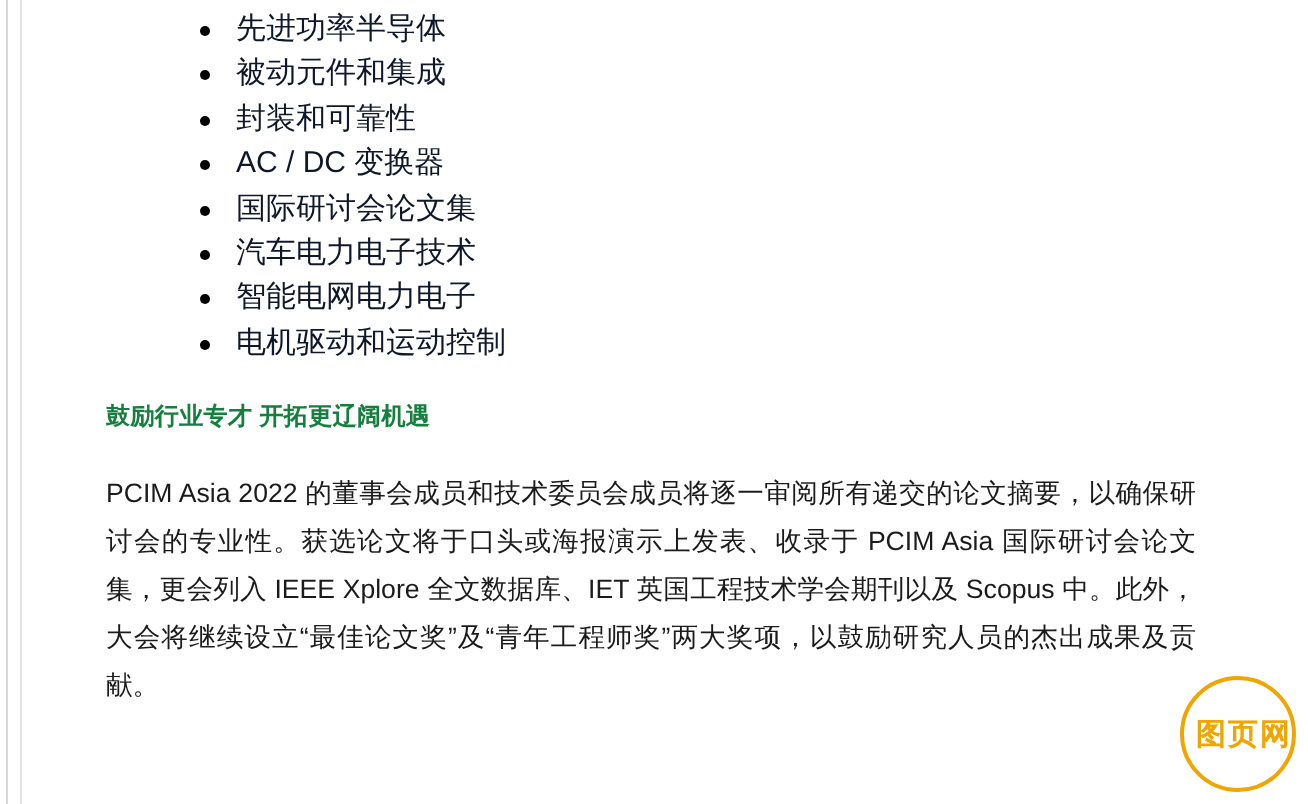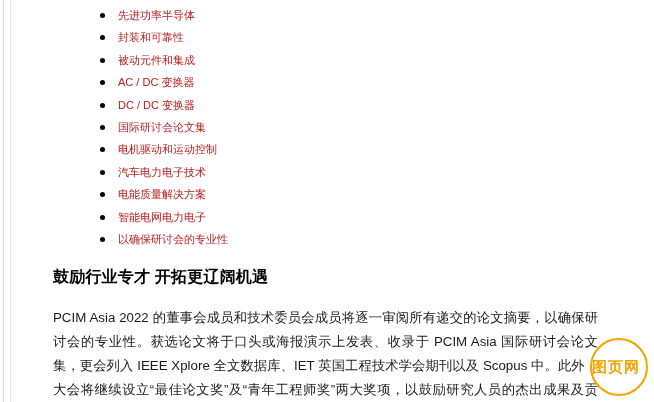--- a/index.html
+++ b/index.html
@@ -48,40 +48,40 @@
   }
   ul.bullets {
     list-style: none;
     margin: 0;
     padding: 4px 0 0 0;
   }
   ul.bullets li {
     position: relative;
     padding-left: 30px;
     margin: 0 0 0 70px;
-    font-size: 11px;
+    font-size: 15px;
     line-height: 22.4px;
-    color: #b91c1c;
+    color: #0f172a;
     white-space: nowrap;
   }
   ul.bullets li::before {
     content: "";
     position: absolute;
     left: 12px;
     top: 9px;
     width: 5px;
     height: 5px;
     border-radius: 50%;
     background: #000000;
   }
   .heading {
     margin: 17px 0 0 35px;
-    font-size: 16px;
+    font-size: 12px;
     font-weight: bold;
-    color: #000000;
+    color: #15803d;
     letter-spacing: 0.2px;
   }
   .para {
     margin: 18px 0 0 35px;
     width: 545px;
     font-size: 13.3px;
     line-height: 24px;
     color: #1b1b1b;
     text-align: justify;
   }
@@ -90,21 +90,21 @@
     position: absolute;
     right: 6px;
     bottom: 6px;
     width: 58px;
     height: 58px;
     border: 2px solid #f0a500;
     border-radius: 50%;
     box-sizing: border-box;
     display: flex;
     align-items: center;
-    justify-content: flex-start;
+    justify-content: flex-end;
     background: rgba(255,255,255,0.35);
   }
   .watermark .wm-text {
     font-size: 15px;
     font-weight: bold;
     color: #f0a500;
     letter-spacing: 1px;
     white-space: nowrap;
   }
 </style>
@@ -113,30 +113,27 @@
 
 <div class="page">
 
   <div class="edge-rule-a"></div>
   <div class="edge-rule-b"></div>
 
   <div class="content">
 
     <ul class="bullets">
       <li>先进功率半导体</li>
+      <li>被动元件和集成</li>
       <li>封装和可靠性</li>
-      <li>被动元件和集成</li>
       <li>AC / DC 变换器</li>
-      <li>DC /  DC 变换器</li>
       <li>国际研讨会论文集</li>
+      <li>汽车电力电子技术</li>
+      <li>智能电网电力电子</li>
       <li>电机驱动和运动控制</li>
-      <li>汽车电力电子技术</li>
-      <li>电能质量解决方案</li>
-      <li>智能电网电力电子</li>
-      <li>以确保研讨会的专业性</li>
     </ul>
 
     <div class="heading">鼓励行业专才 开拓更辽阔机遇</div>
 
     <div class="para">PCIM Asia 2022 的董事会成员和技术委员会成员将逐一审阅所有递交的论文摘要，以确保研讨会的专业性。获选论文将于口头或海报演示上发表、收录于 PCIM Asia 国际研讨会论文集，更会列入 IEEE Xplore 全文数据库、IET 英国工程技术学会期刊以及 Scopus 中。此外，大会将继续设立“最佳论文奖”及“青年工程师奖”两大奖项，以鼓励研究人员的杰出成果及贡献。</div>
 
   </div>
 
   <div class="watermark">
     <span class="wm-text">图页网</span>

